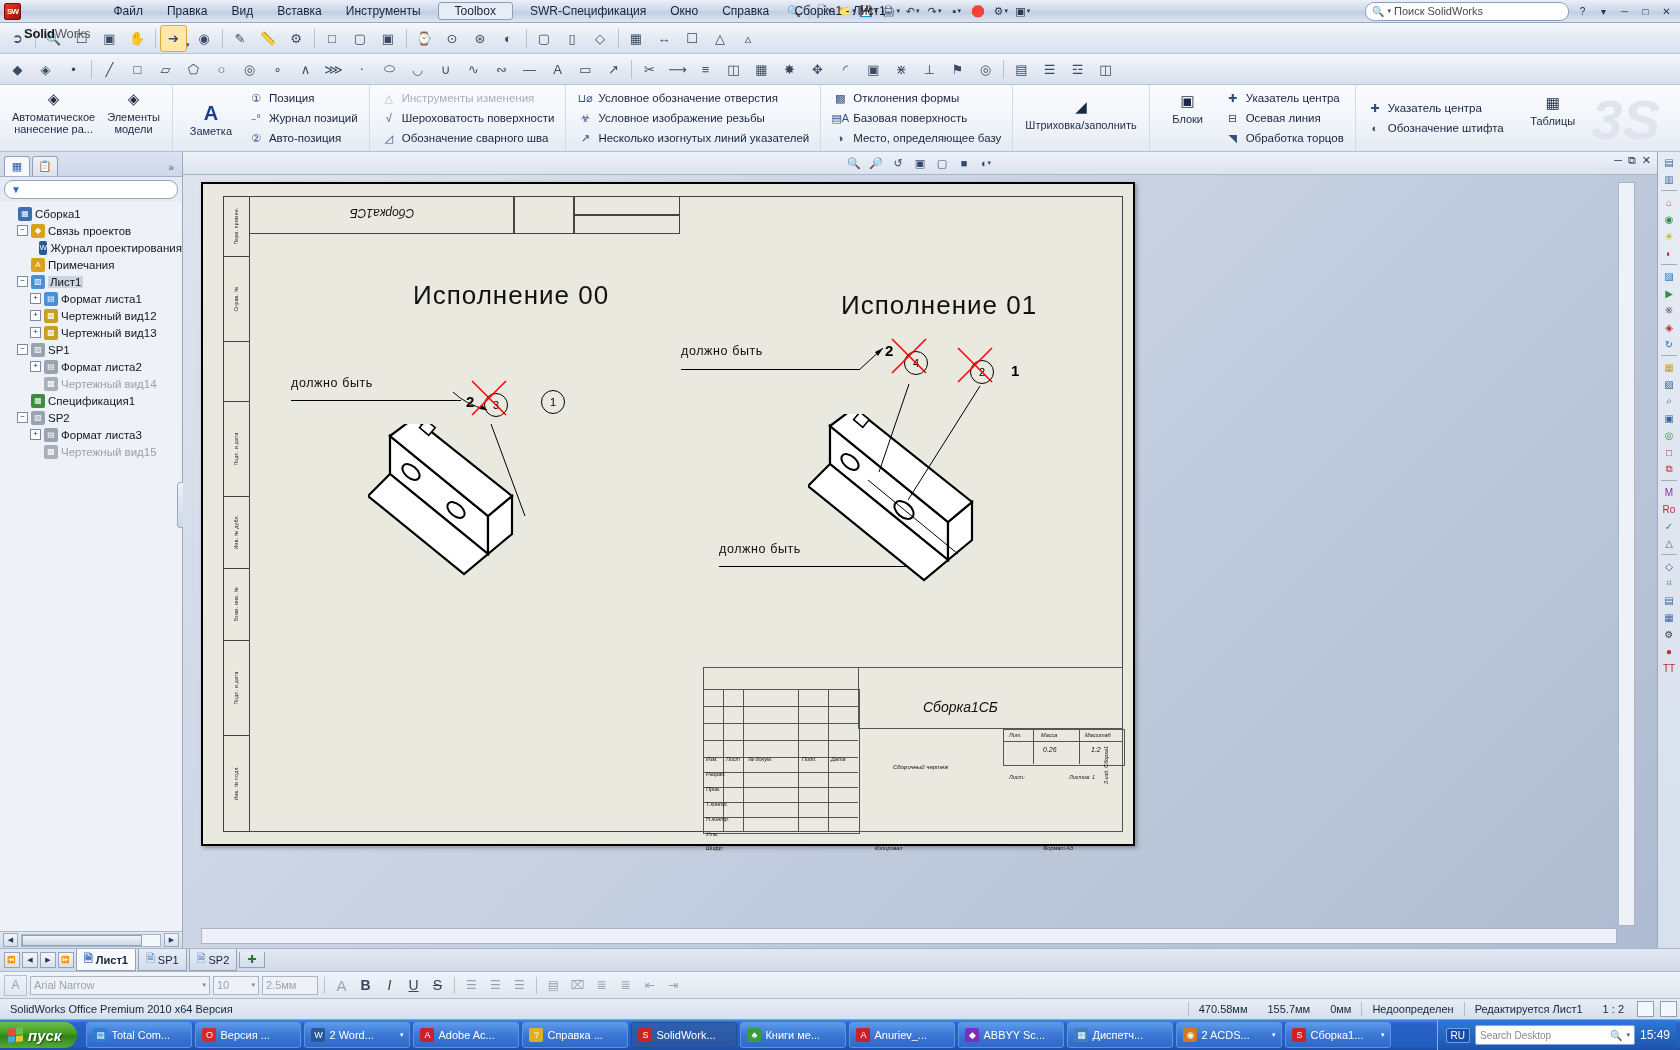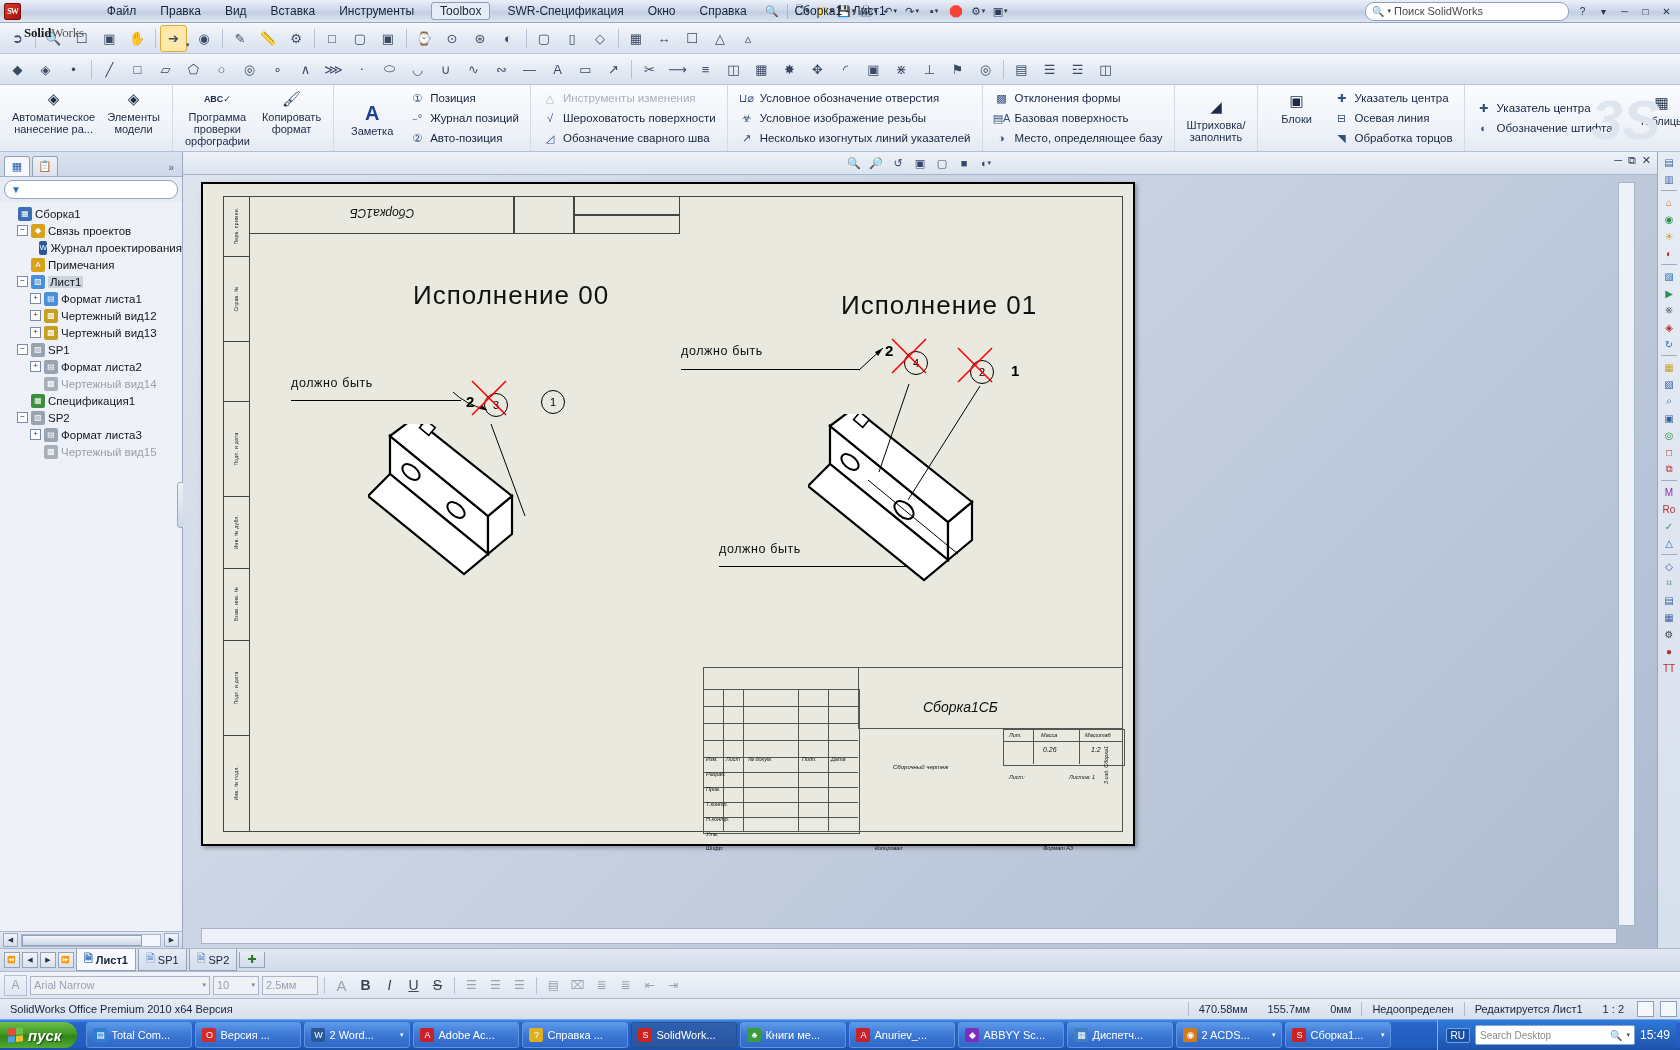--- a/index.html
+++ b/index.html
@@ -11,32 +11,32 @@
     -webkit-font-smoothing:none;
   }
   .app{position:absolute;inset:0;display:flex;flex-direction:column;}
 
   
   .titlebar{
     height:22px;flex:0 0 22px;display:flex;align-items:center;
     background:linear-gradient(#eaf0f8,#cfd9ea 45%,#c2cee3 55%,#dde5f1);
     border-bottom:1px solid #9aa8c0;position:relative;
   }
-  .sw-logo{display:flex;align-items:center;gap:3px;padding:0 10px 0 4px;height:22px;font-family:Liberation Serif, serif;}
+  .sw-logo{display:flex;align-items:center;gap:3px;padding:0 10px 0 4px;height:22px;}
   .sw-cube{
     width:15px;height:15px;border-radius:2px;
     background:linear-gradient(135deg,#e03a2a,#a31208);
     border:1px solid #7a0d05;color:#fff;font-size:8px;font-weight:bold;
     display:flex;align-items:center;justify-content:center;letter-spacing:-1px;
   }
   .sw-name{font-size:13px;font-weight:bold;color:#1a1a1a;letter-spacing:-.2px;margin-top:44px;}
   .sw-name i{font-style:normal;font-weight:normal;color:#555;}
   .menubar{display:flex;align-items:center;gap:10px;height:22px;margin-left:6px;}
   .menubar .mi{padding:2px 7px;color:#16233c;font-size:12px;white-space:nowrap;}
-  .menubar .mi.boxed{border:1px solid #8f9db6;border-radius:3px;background:#e7edf6;padding:1px 8px;}
+  .menubar .mi.boxed{border:1px solid #8f9db6;border-radius:3px;background:#e7edf6;padding:1px 16px;}
   .tb-icons{display:flex;align-items:center;gap:1px;margin-left:8px;}
   .tbi{width:21px;height:19px;display:flex;align-items:center;justify-content:center;
        font-size:11px;color:#2a3a55;position:relative;}
   .tbi .car{font-size:7px;color:#333;margin-left:1px;}
   .tbsep{width:1px;height:15px;background:#a8b4c8;margin:0 3px;}
   .doc-title{position:absolute;left:50%;transform:translateX(-50%);
     font-size:12px;color:#12203a;}
   .tr-group{margin-left:auto;display:flex;align-items:center;gap:4px;padding-right:4px;}
   .searchbox{
     width:190px;height:17px;border:1px solid #8fa0bd;border-radius:9px;background:#fff;
@@ -376,33 +376,20 @@
         <span style="white-space:pre-line">Автоматическое
 нанесение ра...</span>
       </div>
       <div class="rbig">
         <span class="ic">◈</span>
         <span style="white-space:pre-line">Элементы
 модели</span>
       </div>
     </div>
 
-    <div class="rgroup">
-      <div class="rbig">
-        <span class="ic" style="font-size:9px;font-weight:bold">ABC✓</span>
-        <span style="white-space:pre-line">Программа
-проверки
-орфографии</span>
-      </div>
-      <div class="rbig">
-        <span class="ic">🖌</span>
-        <span style="white-space:pre-line">Копировать
-формат</span>
-      </div>
-    </div>
 
     <div class="rgroup">
       <div class="rbig" style="justify-content:center">
         <span class="ic" style="font-size:20px;color:#1d3f8f;font-weight:bold">A</span>
         <span>Заметка</span>
       </div>
       <div class="rcol">
         <div class="ritem">
           <span class="ic">①</span>
           <span>Позиция</span>

